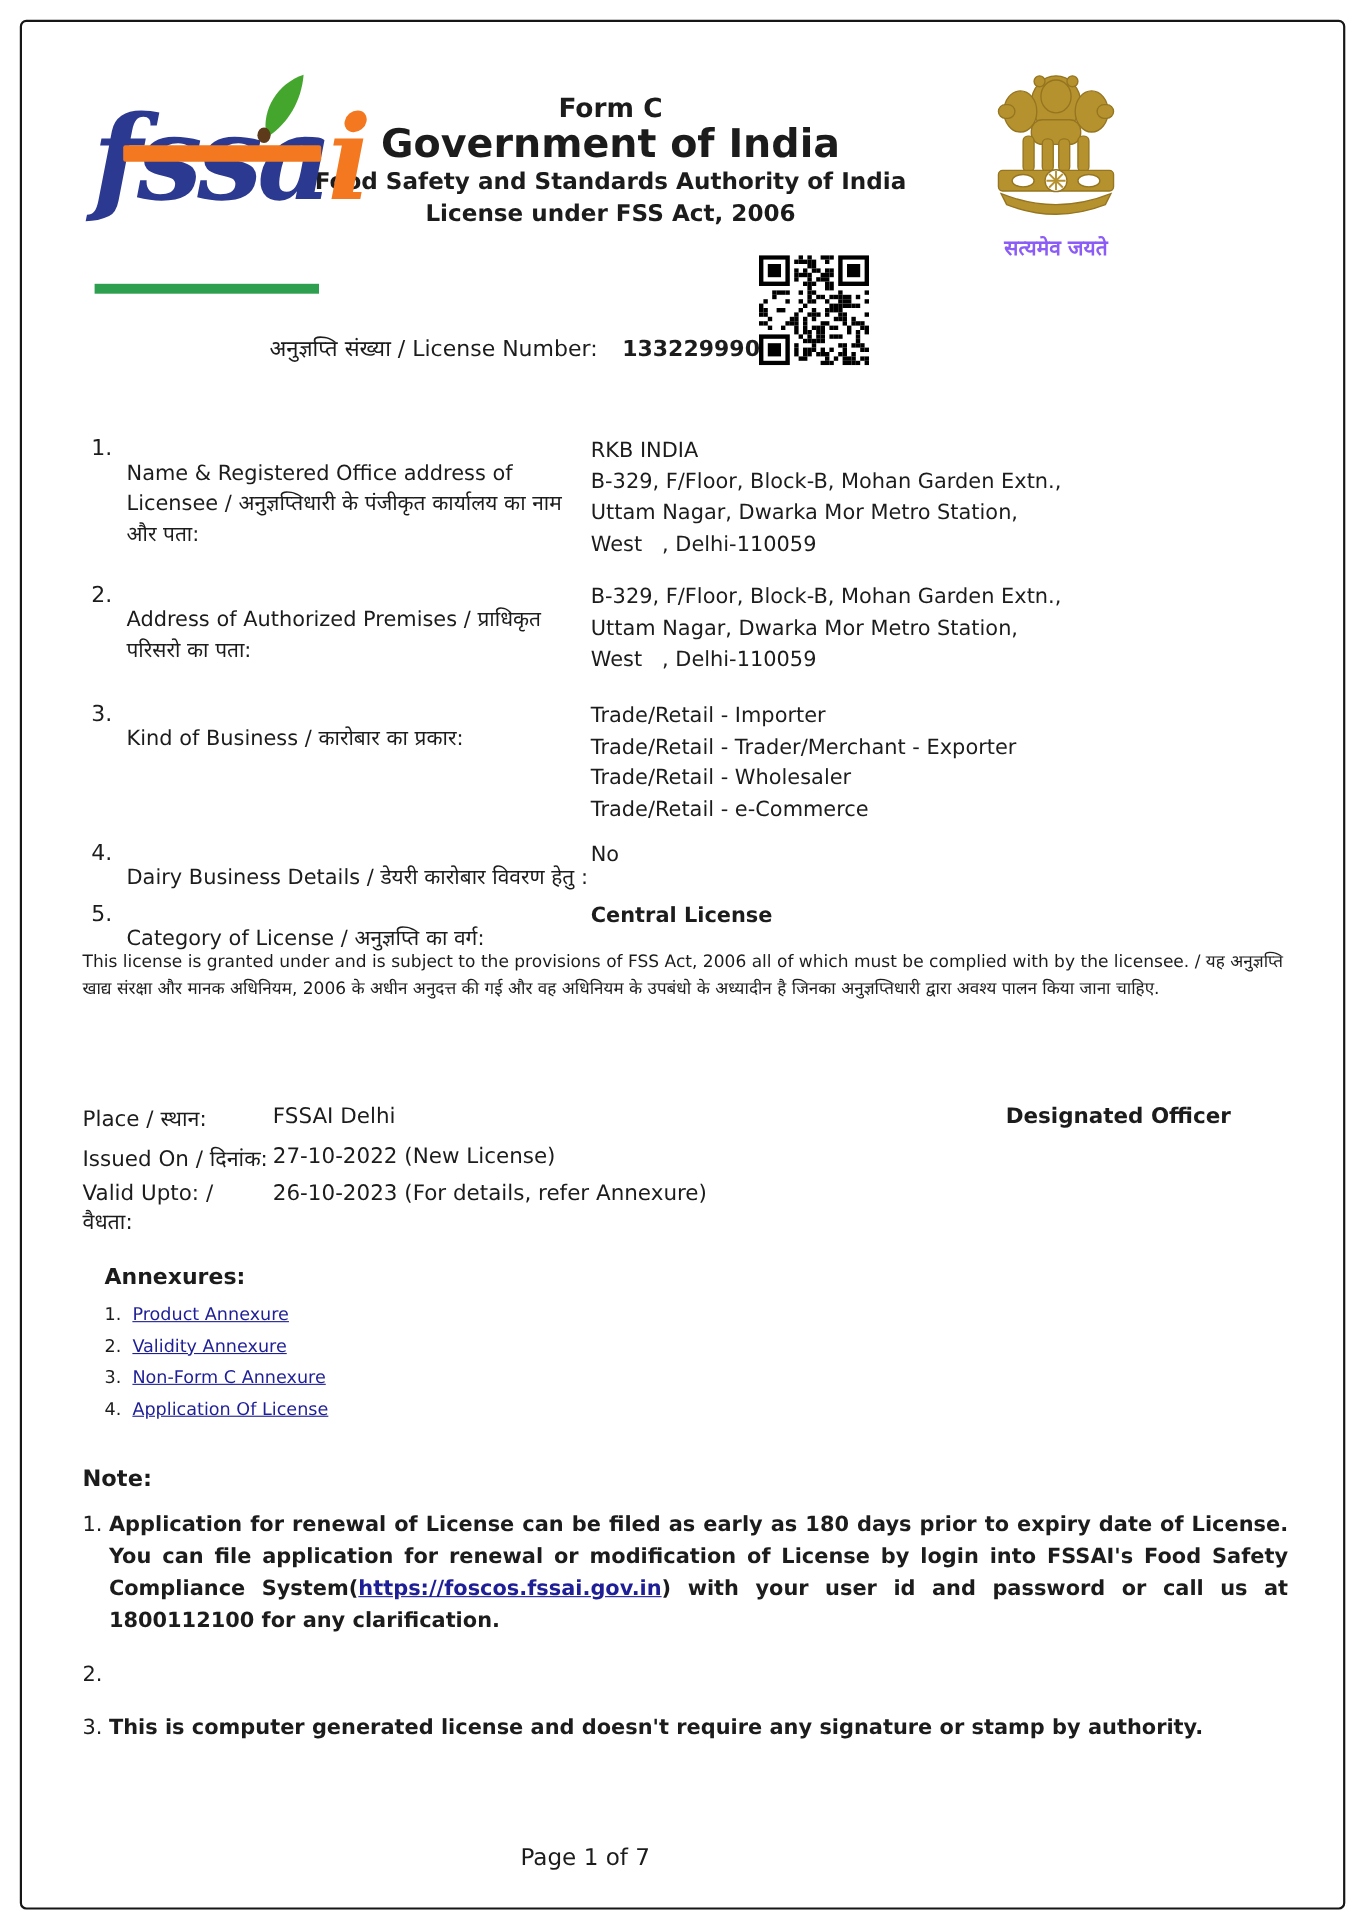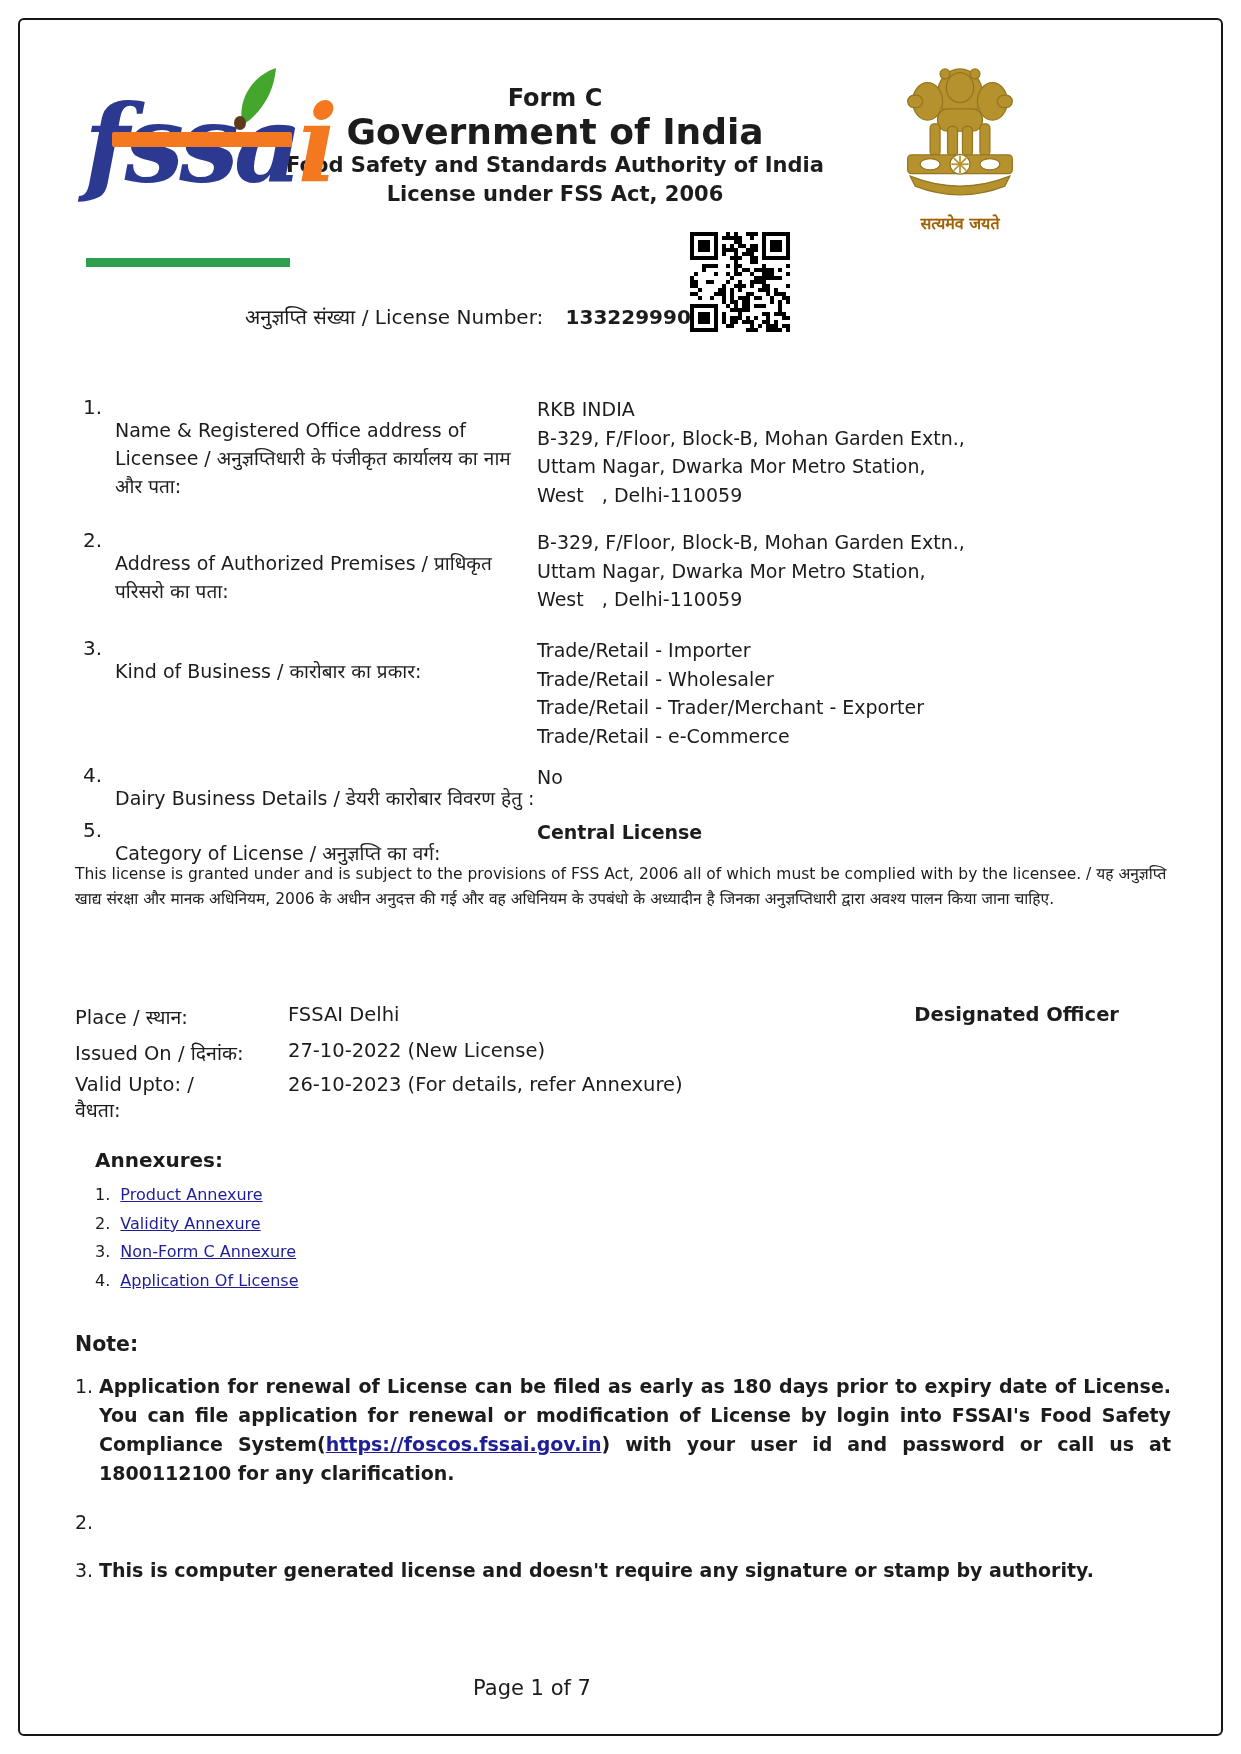--- a/index.html
+++ b/index.html
@@ -24,41 +24,41 @@
   .logo .bar-green  { position:absolute; left:8px;  top:188px; width:204px; height:9px;  background:#2e9e4f; z-index:2; }
   .logo .leaf { position:absolute; left:150px; top:-4px; z-index:3; }
 
   .titles { position:absolute; left:255px; top:82px; width:600px; text-align:center; font-weight:700; }
   .titles .t1 { font-size:24px; line-height:32px; }
   .titles .t2 { font-size:36px; line-height:36px; }
   .titles .t3 { font-size:21px; line-height:30px; }
   .titles .t4 { font-size:21px; line-height:29px; }
 
   .emblem { position:absolute; left:876px; top:54px; width:168px; text-align:center; }
-  .emblem .caption { margin-top:2px; font-size:16px; font-weight:700; color:#a16207; font-family:"DejaVu Serif","Liberation Serif",serif; }
+  .emblem .caption { margin-top:2px; font-size:19px; font-weight:700; color:#8b5cf6; font-family:"DejaVu Serif","Liberation Serif",serif; }
 
   .lic-row { position:absolute; left:245px; top:303px; font-size:20px; }
   .lic-row .num { font-weight:700; margin-left:16px; }
   .qr { position:absolute; left:690px; top:232px; width:100px; height:100px; }
 
   
   .field { position:absolute; left:0; width:1241px; }
   .field .no    { position:absolute; left:83px;  top:0; font-size:20px; }
   .field .label { position:absolute; left:115px; top:0; width:425px; font-size:19px; line-height:28px;margin-top:21px; }
   .field .vals  { position:absolute; left:537px; top:0; width:520px; font-size:19px; line-height:28.5px; }
   .field .vals div { white-space:pre-wrap; }
   .f1 { top:395px; } .f2 { top:528px; } .f3 { top:636px; } .f4 { top:763px; } .f5 { top:818px; }
   .f5 .vals { font-weight:700; }
 
   .grant { position:absolute; left:75px; top:862px; width:1094px; font-size:15.5px; line-height:25px; }
 
   
   .issue-row { position:absolute; font-size:19.5px; }
   .issue-row .lab { position:absolute; left:75px; top:0; width:170px; }
-  .issue-row .val { position:absolute; left:248px; top:0; width:700px;margin-left:40px; }
+  .issue-row .val { position:absolute; left:248px; top:0; width:700px; }
   .r-place  { top:1003px; } .r-issued { top:1039px; } .r-valid { top:1073px; }
   .officer { position:absolute; top:1003px; right:122px; font-size:19.5px; font-weight:700; }
 
   
   .annex { position:absolute; left:95px; top:1148px; }
   .annex .head { font-size:20px; font-weight:700; margin-bottom:9px; }
   .annex .item { font-size:16px; line-height:28.5px; }
   .annex .item .no { margin-right:5px; }
   a.doclink, .doclink { color:#1e1e96; text-decoration:underline; cursor:pointer; }
 
@@ -368,22 +368,22 @@
       <div>Uttam Nagar, Dwarka Mor Metro Station,</div>
       <div>West   , Delhi-110059</div>
     </div>
   </div>
 
   <div class="field f3">
     <div class="no">3.</div>
     <div class="label">Kind of Business / कारोबार का प्रकार:</div>
     <div class="vals">
       <div>Trade/Retail - Importer</div>
+      <div>Trade/Retail - Trader/Merchant - Exporter</div>
       <div>Trade/Retail - Wholesaler</div>
-      <div>Trade/Retail - Trader/Merchant - Exporter</div>
       <div>Trade/Retail - e-Commerce</div>
     </div>
   </div>
 
   <div class="field f4">
     <div class="no">4.</div>
     <div class="label">Dairy Business Details / डेयरी कारोबार विवरण हेतु :</div>
     <div class="vals">
       <div>No</div>
     </div>

